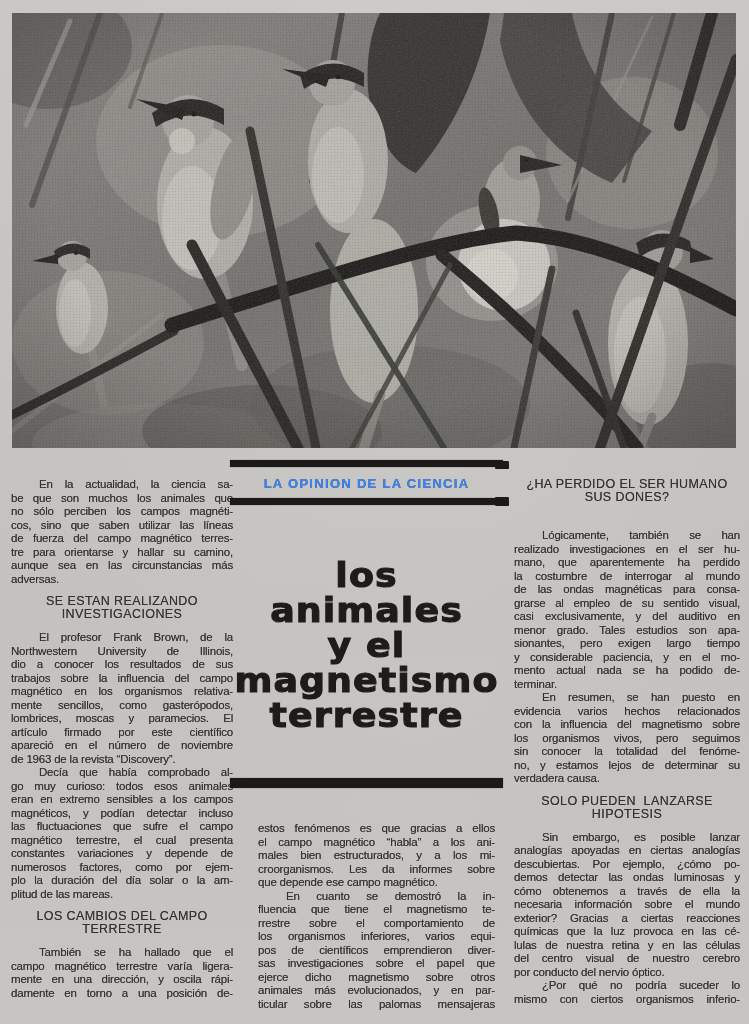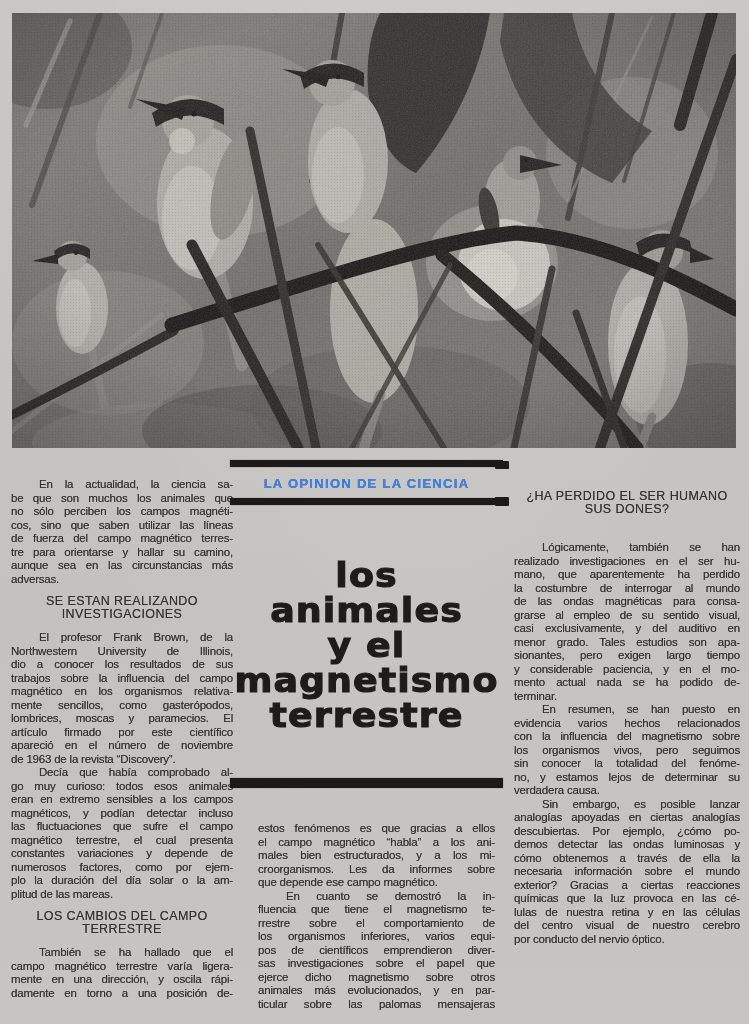--- a/index.html
+++ b/index.html
@@ -26,21 +26,21 @@
   .col-right{left:514px;top:478px;width:226px;}
   .para{font-size:11.5px;line-height:13.5px;letter-spacing:-0.2px;
         text-shadow:0 0 .6px rgba(45,44,40,.65);}
   .line{text-align:justify;text-align-last:justify;hyphens:none;}
   .line.last{text-align-last:left;}
   .line.first{text-indent:28px;}
   .colhead{font-size:12.5px;line-height:13px;text-align:center;
            letter-spacing:.4px;margin:9px 0 10px;white-space:pre;
            text-shadow:0 0 .6px rgba(45,44,40,.7);}
   [data-column="left"] .colhead:last-of-type{margin:11px 0 22px;}
-  [data-column="right"] .colhead:first-of-type{margin:12px 0 25px;}
+  [data-column="right"] .colhead:first-of-type{margin:0 0 25px;}
   [data-column="right"] .colhead:last-of-type{margin:20px 0 18px;}
   
   .rule{background:var(--rule,#1b1a18);height:7px;width:100%;
         box-shadow:0 0 .8px rgba(20,20,18,.8);}
   .banner-label{font-size:13px;font-weight:700;letter-spacing:1.3px;
         text-align:center;line-height:15px;padding:9px 0 7px;
         color:#3b82f6;text-shadow:0 0 .5px rgba(40,40,35,.8);white-space:pre;}
   .article-title{margin-top:53px;transform:scaleX(1.07);transform-origin:50% 0;}
   .title-line{font-family:"DejaVu Sans","Liberation Sans",sans-serif;
         font-weight:bold;font-size:34px;line-height:35px;text-align:center;
@@ -282,30 +282,35 @@
       </div>
       <div class="para">
         <div class="line first">En resumen, se han puesto en</div>
         <div class="line">evidencia varios hechos relacionados</div>
         <div class="line">con la influencia del magnetismo sobre</div>
         <div class="line">los organismos vivos, pero seguimos</div>
         <div class="line">sin conocer la totalidad del fenóme-</div>
         <div class="line">no, y estamos lejos de determinar su</div>
         <div class="line last">verdadera causa.</div>
       </div>
+      <div class="colhead"><div>SOLO PUEDEN  LANZARSE</div><div>HIPOTESIS</div></div>
       <div class="para">
         <div class="line first">Sin embargo, es posible lanzar</div>
         <div class="line">analogías apoyadas en ciertas analogías</div>
         <div class="line">descubiertas. Por ejemplo, ¿cómo po-</div>
         <div class="line">demos detectar las ondas luminosas y</div>
         <div class="line">cómo obtenemos a través de ella la</div>
         <div class="line">necesaria información sobre el mundo</div>
         <div class="line">exterior? Gracias a ciertas reacciones</div>
         <div class="line">químicas que la luz provoca en las cé-</div>
         <div class="line">lulas de nuestra retina y en las células</div>
         <div class="line">del centro visual de nuestro cerebro</div>
         <div class="line last">por conducto del nervio óptico.</div>
       </div>
+      <div class="para">
+        <div class="line first">¿Por qué no podría suceder lo</div>
+        <div class="line">mismo con ciertos organismos inferio-</div>
+      </div>
     </div>
 
   <div class="smudge s1"></div>
   <div class="smudge s2"></div>
 </div>
 
 </body></html>

